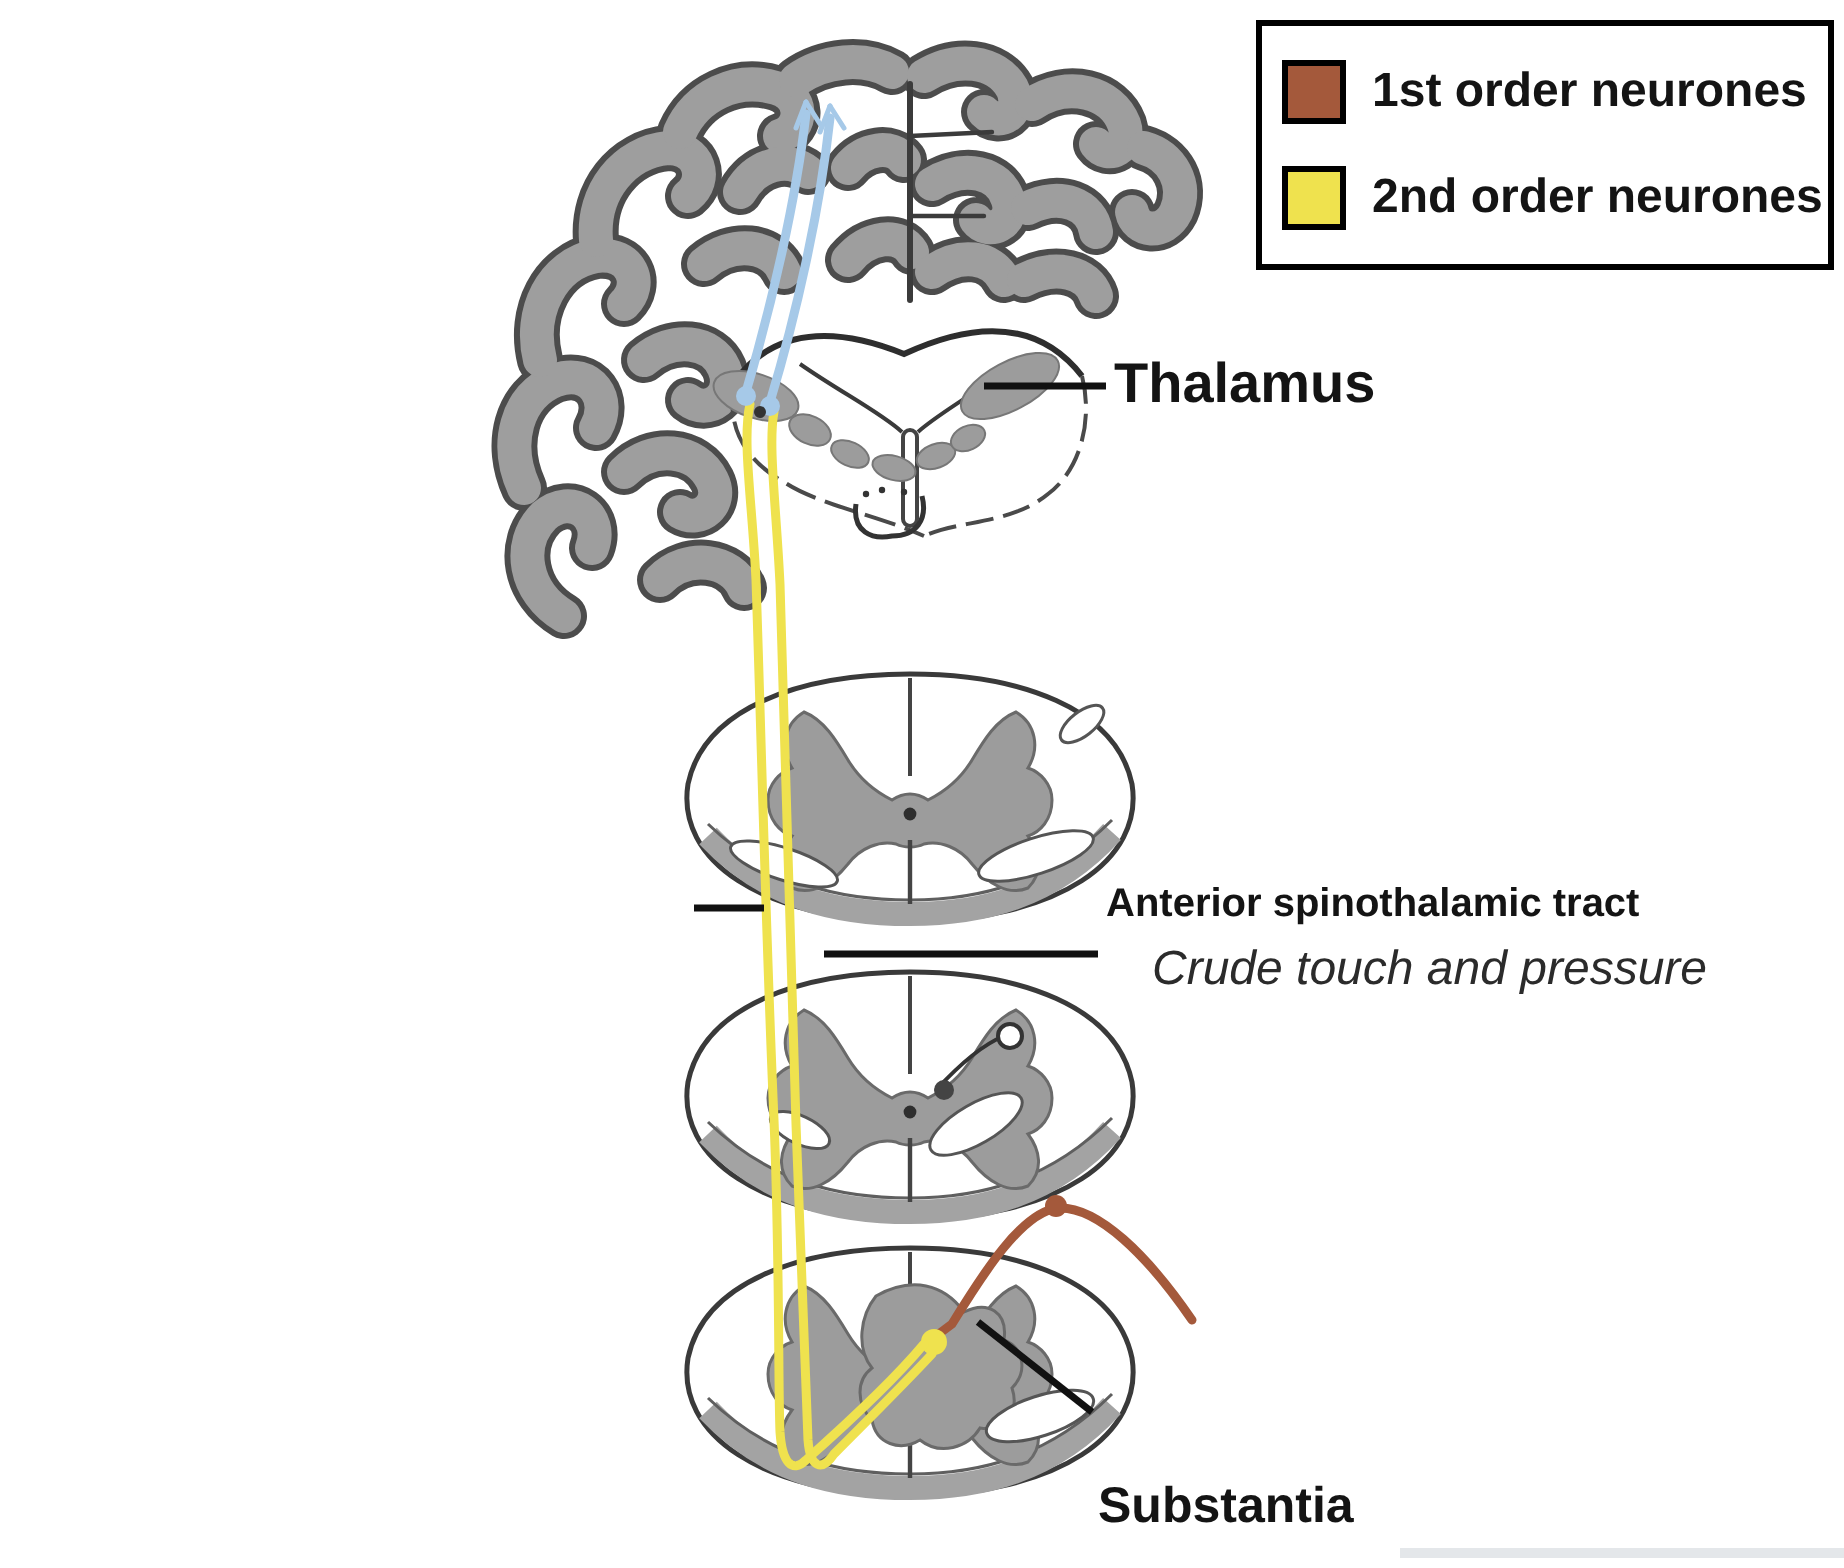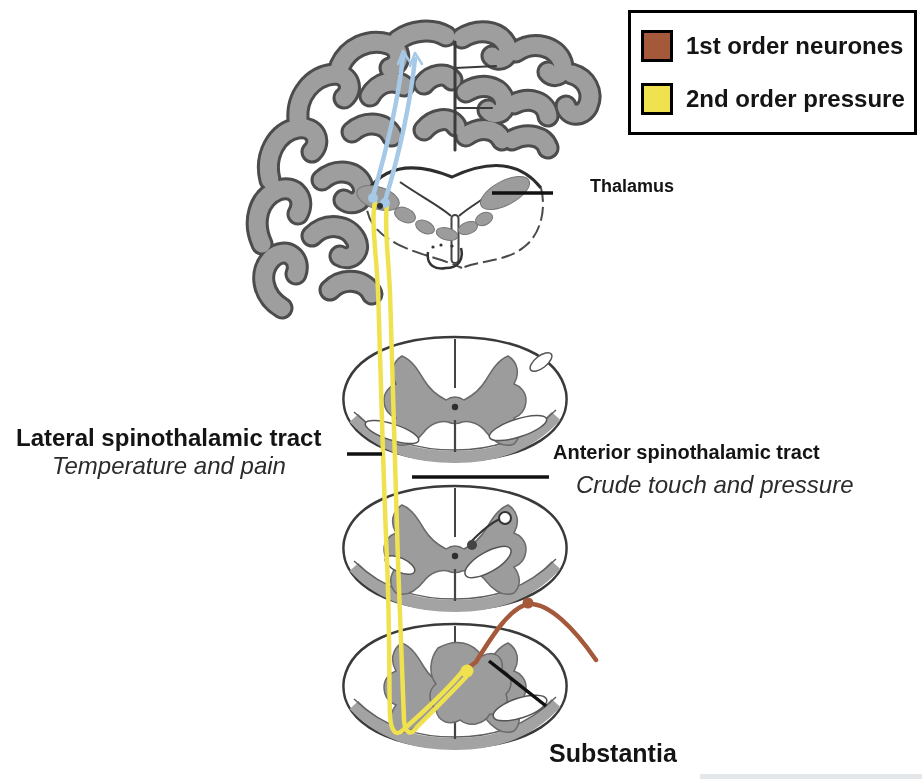--- a/index.html
+++ b/index.html
@@ -17,21 +17,21 @@
   }
   .legend-row{display:flex;align-items:center;gap:13px;}
   .legend-swatch{
     width:26px;height:26px;border:3px solid #000;flex:0 0 auto;
   }
   .legend-label{font-size:24px;font-weight:bold;white-space:nowrap;letter-spacing:0px;}
   
   .lbl{position:absolute;white-space:nowrap;}
   .lbl-bold{font-weight:bold;font-size:25px;}
   .lbl-italic{font-style:italic;font-size:24px;color:#2b2b2b;}
-  .thalamus-label{left:557px;top:176px;font-size:18px;margin-left:33px;}
+  .thalamus-label{left:557px;top:176px;font-size:28px;}
   .lateral-title{left:16px;top:424px;font-size:24px;}
   .lateral-subtitle{left:52px;top:452px;}
   .anterior-title{left:553px;top:441px;font-size:20px;}
   .anterior-subtitle{left:576px;top:471px;font-style:italic;}
   .substantia-label{left:549px;top:739px;font-size:25px;line-height:29px;}
   
   .scan-artifact{position:absolute;left:700px;top:774px;width:222px;height:5px;background:#dfe3e6;opacity:.85;}
 </style>
 </head>
 <body>
@@ -183,28 +183,26 @@
     </g>
   </svg>
 
   <div class="legend">
     <div class="legend-row">
       <span class="legend-swatch" style="background-color: rgb(164, 89, 59);"></span>
       <span class="legend-label">1st order neurones</span>
     </div>
     <div class="legend-row">
       <span class="legend-swatch" style="background-color: rgb(239, 226, 78);"></span>
-      <span class="legend-label">2nd order pressure</span>
+      <span class="legend-label">2nd order neurones</span>
     </div>
   </div>
 
   <div class="lbl lbl-bold thalamus-label">Thalamus</div>
 
-  <div class="lbl lbl-bold lateral-title">Lateral spinothalamic tract</div>
-  <div class="lbl lbl-italic lateral-subtitle">Temperature and pain</div>
 
   <div class="lbl lbl-bold anterior-title">Anterior spinothalamic tract</div>
   <div class="lbl lbl-italic anterior-subtitle">Crude touch and pressure</div>
 
   <div class="lbl lbl-bold substantia-label">
     <div>Substantia</div>
   </div>
 
   <div class="scan-artifact"></div>
 </div>

